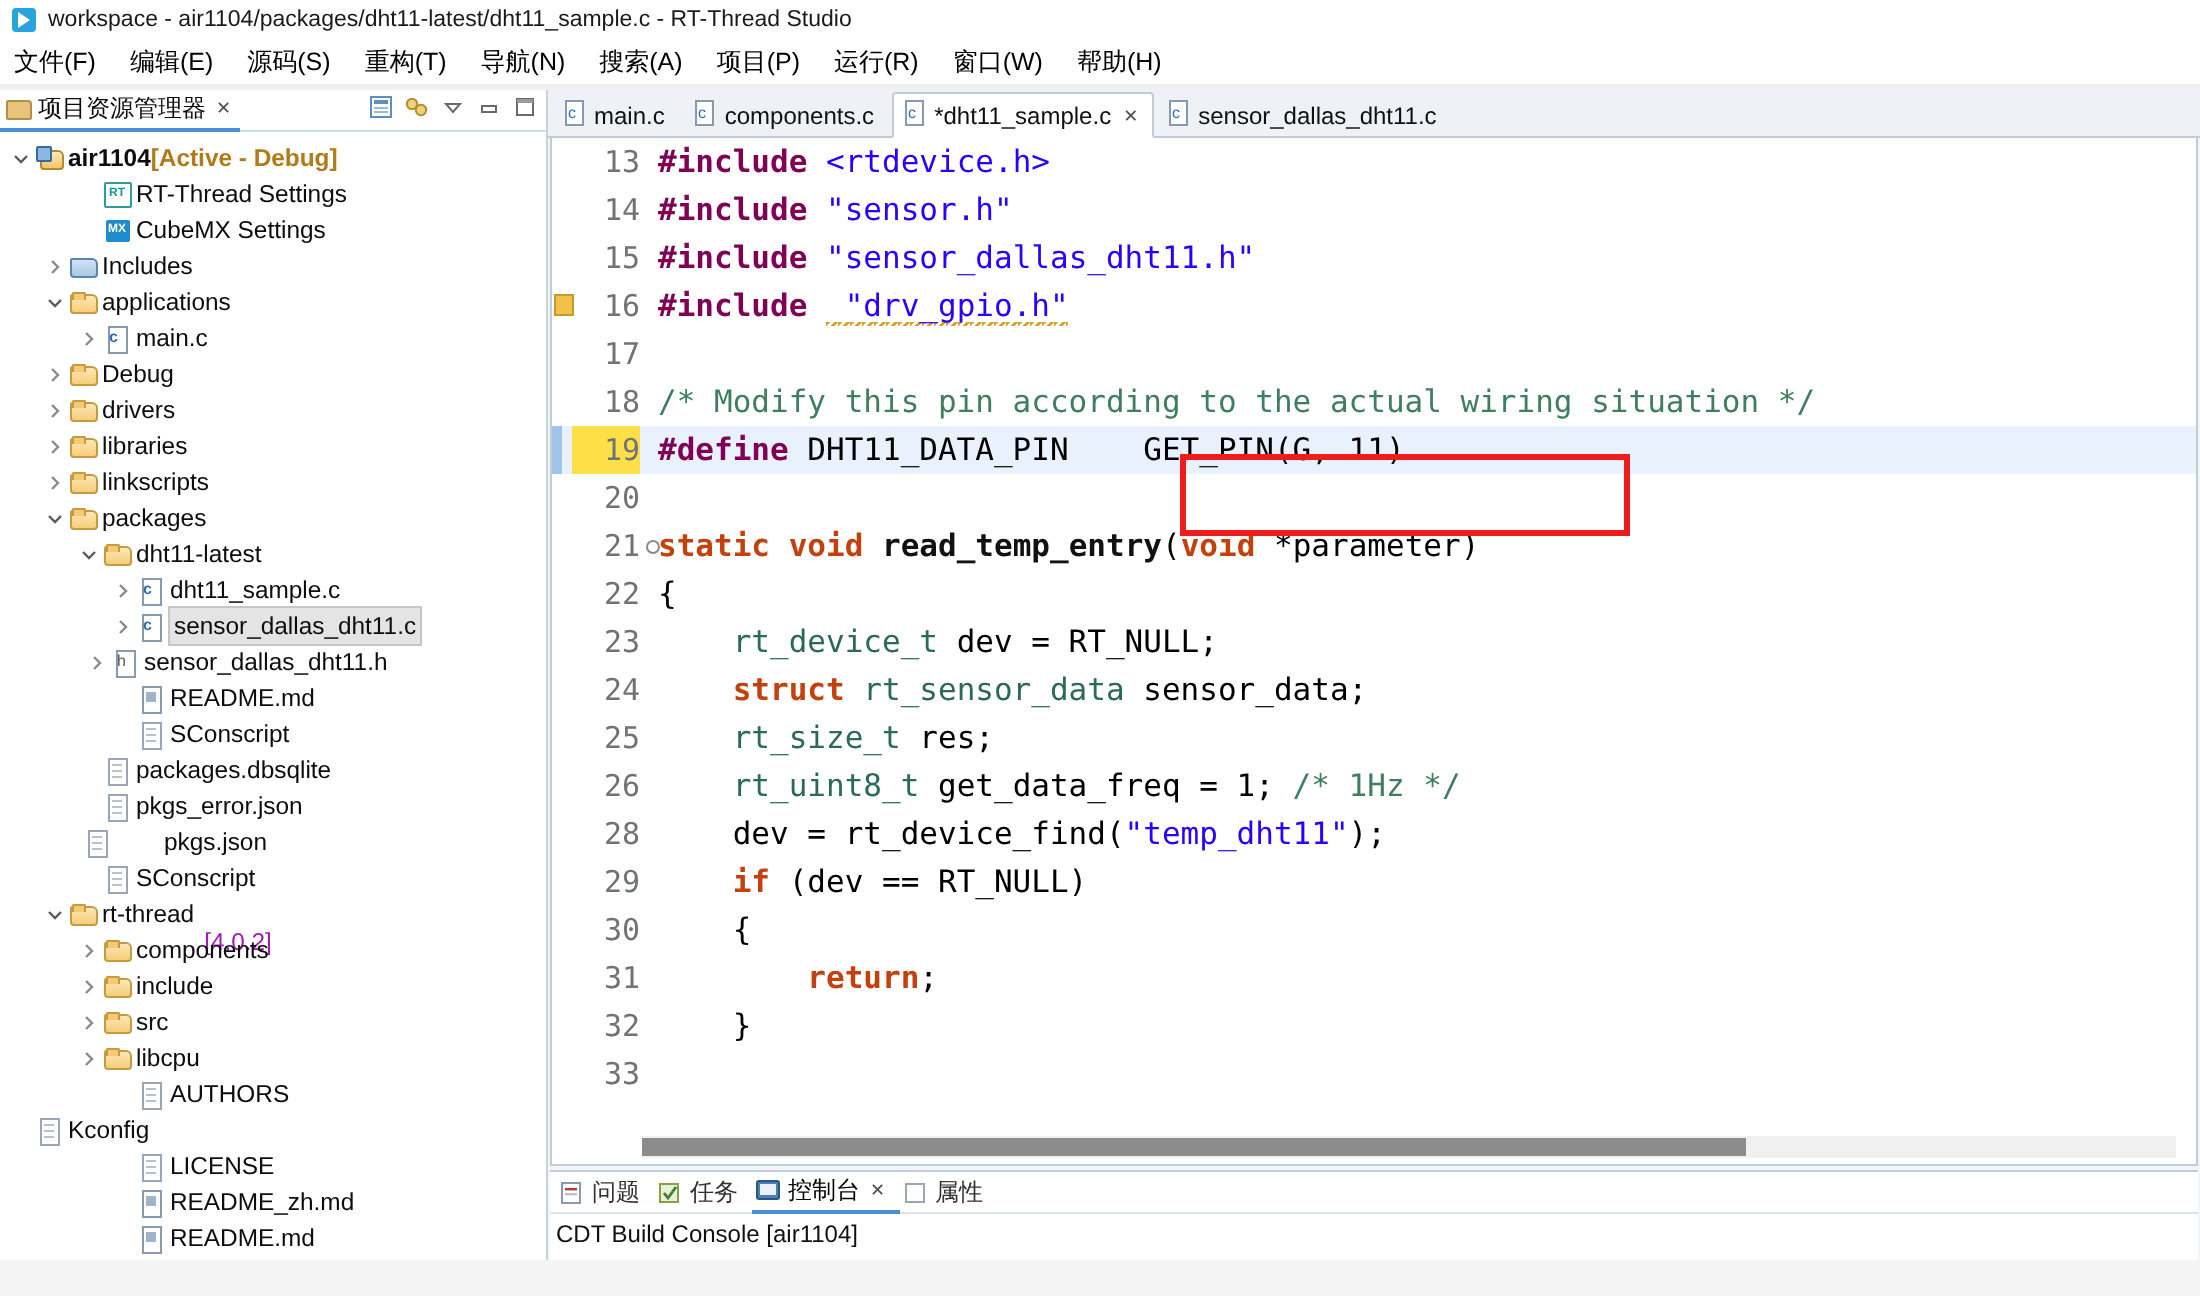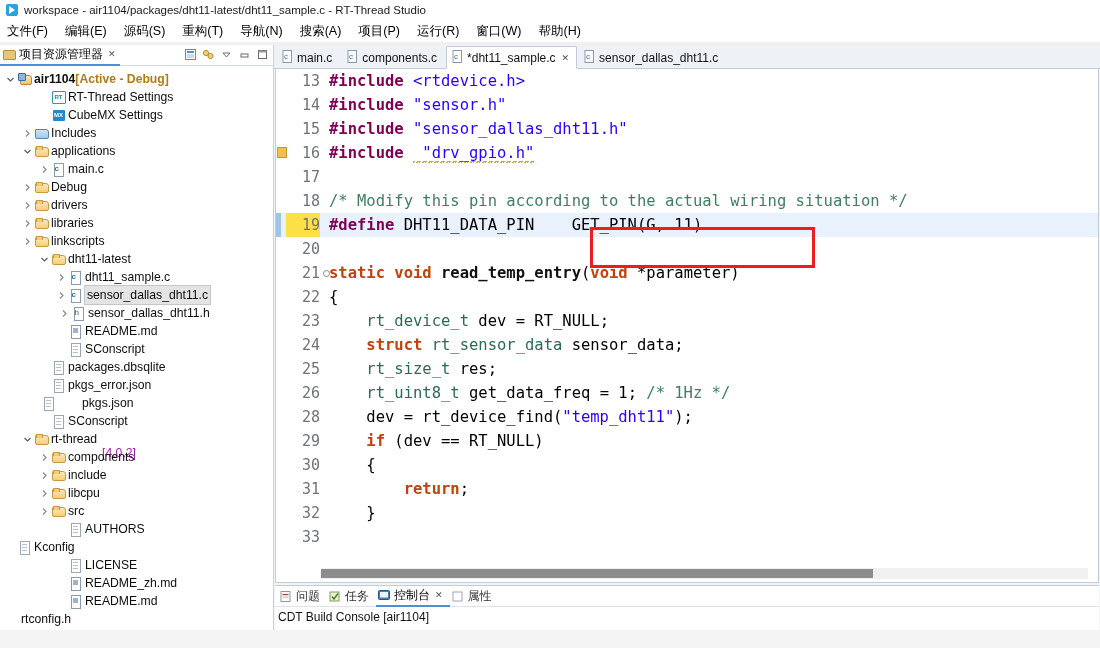--- a/index.html
+++ b/index.html
@@ -692,20 +692,31 @@
             <span class="twisty">
               <svg width="9" height="9" viewBox="0 0 9 9">
                 <polyline points="3,1.5 6,4.5 3,7.5" fill="none" stroke="#8a8a8a" stroke-width="1.2"></polyline>
               </svg>
             </span>
             <span class="ico">
               <span class="f-folder"></span>
             </span>
             <span class="lbl">linkscripts</span>
           </div>
+          <div class="row" style="padding-left: 21px;">
+            <span class="twisty">
+              <svg width="9" height="9" viewBox="0 0 9 9">
+                <polyline points="1.5,3 4.5,6 7.5,3" fill="none" stroke="#5a5a5a" stroke-width="1.2"></polyline>
+              </svg>
+            </span>
+            <span class="ico">
+              <span class="f-folder"></span>
+            </span>
+            <span class="lbl">packages</span>
+          </div>
           <div class="row" style="padding-left: 38px;">
             <span class="twisty">
               <svg width="9" height="9" viewBox="0 0 9 9">
                 <polyline points="1.5,3 4.5,6 7.5,3" fill="none" stroke="#5a5a5a" stroke-width="1.2"></polyline>
               </svg>
             </span>
             <span class="ico">
               <span class="f-folder"></span>
             </span>
             <span class="lbl">dht11-latest</span>
@@ -725,21 +736,21 @@
             <span class="twisty">
               <svg width="9" height="9" viewBox="0 0 9 9">
                 <polyline points="3,1.5 6,4.5 3,7.5" fill="none" stroke="#8a8a8a" stroke-width="1.2"></polyline>
               </svg>
             </span>
             <span class="ico">
               <span class="f-c"></span>
             </span>
             <span class="lbl">sensor_dallas_dht11.c</span>
           </div>
-          <div class="row" style="padding-left: 58px;">
+          <div class="row" style="padding-left: 42px;">
             <span class="twisty">
               <svg width="9" height="9" viewBox="0 0 9 9">
                 <polyline points="3,1.5 6,4.5 3,7.5" fill="none" stroke="#8a8a8a" stroke-width="1.2"></polyline>
               </svg>
             </span>
             <span class="ico">
               <span class="f-h"></span>
             </span>
             <span class="lbl">sensor_dallas_dht11.h</span>
           </div>
@@ -821,32 +832,32 @@
           </div>
           <div class="row" style="padding-left: 38px;">
             <span class="twisty">
               <svg width="9" height="9" viewBox="0 0 9 9">
                 <polyline points="3,1.5 6,4.5 3,7.5" fill="none" stroke="#8a8a8a" stroke-width="1.2"></polyline>
               </svg>
             </span>
             <span class="ico">
               <span class="f-folder"></span>
             </span>
+            <span class="lbl">src</span>
+          </div>
+          <div class="row" style="padding-left: 38px;">
+            <span class="twisty">
+              <svg width="9" height="9" viewBox="0 0 9 9">
+                <polyline points="3,1.5 6,4.5 3,7.5" fill="none" stroke="#8a8a8a" stroke-width="1.2"></polyline>
+              </svg>
+            </span>
+            <span class="ico">
+              <span class="f-folder"></span>
+            </span>
             <span class="lbl">libcpu</span>
-          </div>
-          <div class="row" style="padding-left: 38px;">
-            <span class="twisty">
-              <svg width="9" height="9" viewBox="0 0 9 9">
-                <polyline points="3,1.5 6,4.5 3,7.5" fill="none" stroke="#8a8a8a" stroke-width="1.2"></polyline>
-              </svg>
-            </span>
-            <span class="ico">
-              <span class="f-folder"></span>
-            </span>
-            <span class="lbl">src</span>
           </div>
           <div class="row" style="padding-left: 55px;">
             <span class="twisty"></span>
             <span class="ico">
               <span class="f-file"></span>
             </span>
             <span class="lbl">AUTHORS</span>
           </div>
           <div class="row" style="">
             <span class="twisty"></span>

